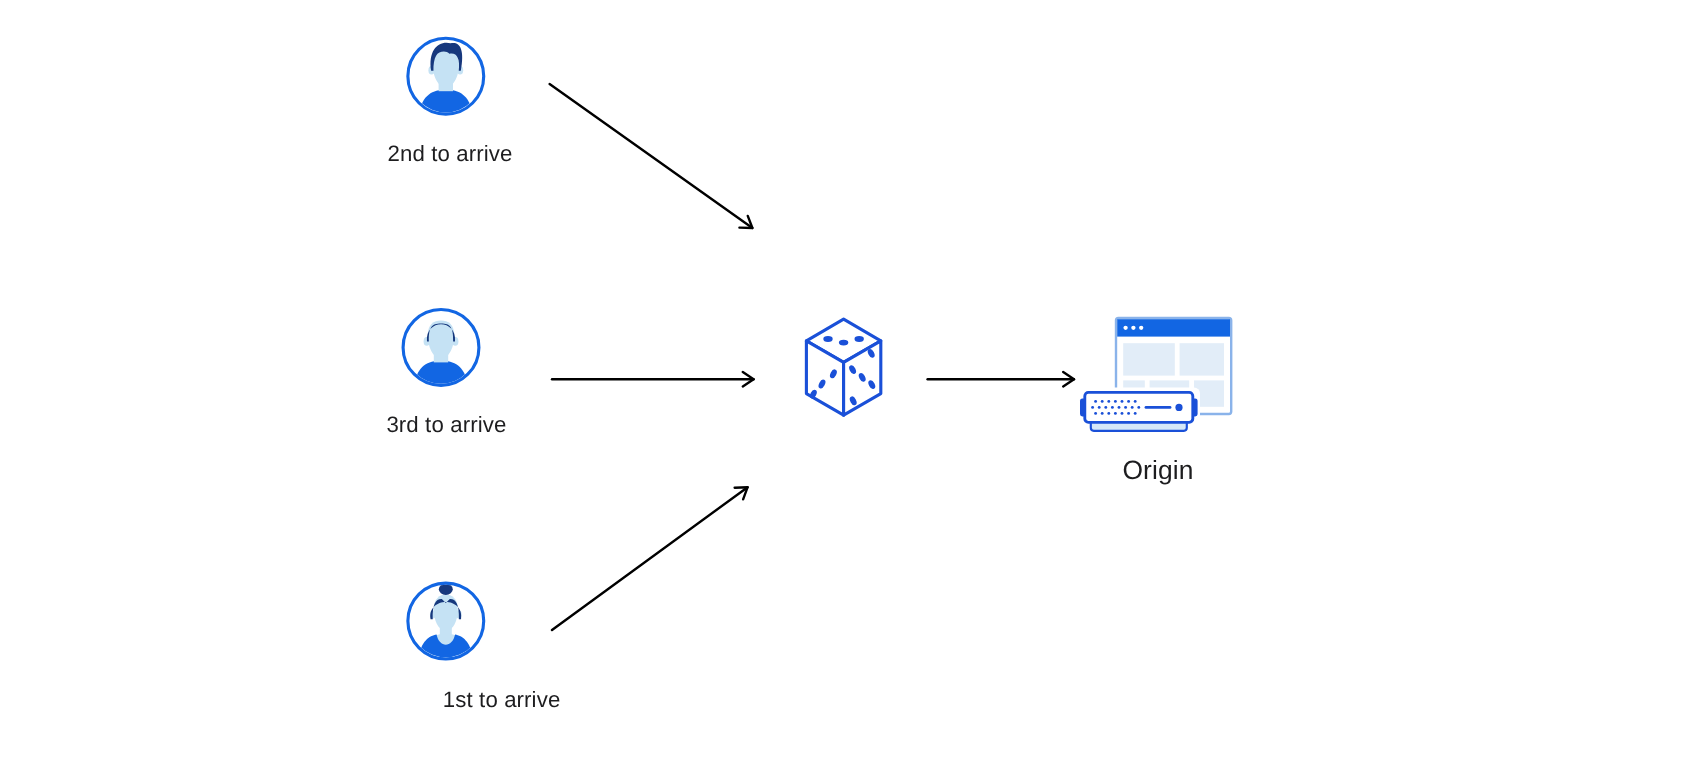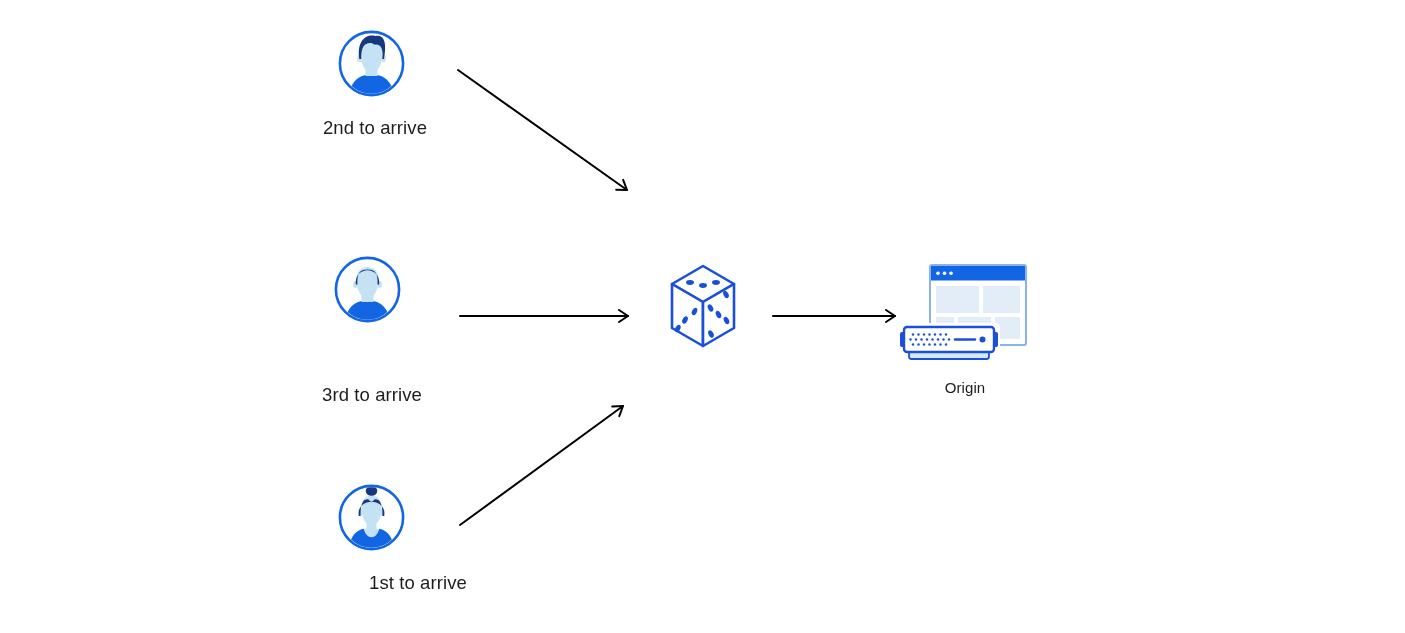--- a/index.html
+++ b/index.html
@@ -24,21 +24,21 @@
   .canvas{position:relative;width:1405px;height:633px;background:var(--canvas-bg);}
   .abs{position:absolute;}
   .node-label{
     position:absolute;
     transform:translateX(-50%);
     font-size:18.5px;
     color:var(--label-text);
     white-space:nowrap;
     letter-spacing:0.1px;
   }
-  .origin-label{font-size:15px;}
+  .origin-label{font-size:22px;}
   .arrows{position:absolute;left:0;top:0;pointer-events:none;}
 </style>
 </head>
 <body>
 
 <div class="canvas">
 
   <svg class="arrows" width="1405" height="633" viewBox="0 0 1405 633">
     <defs>
       <marker id="ah" viewBox="0 0 12 15" markerWidth="12" markerHeight="15" refX="10.5" refY="7.5" orient="auto" markerUnits="userSpaceOnUse">
@@ -84,21 +84,21 @@
       <g clip-path="url(#clipB)">
         <path d="M11,67 C12.5,50 22,44.5 33.5,44.5 C45,44.5 54.5,50 56,67 Z" fill="var(--blue-mid)"></path>
         <rect x="27.5" y="30" width="12" height="16" fill="var(--skin-blue)"></rect>
         <ellipse cx="21.6" cy="28.5" rx="2.6" ry="3.6" fill="var(--skin-blue)"></ellipse>
         <ellipse cx="45.4" cy="28.5" rx="2.6" ry="3.6" fill="var(--skin-blue)"></ellipse>
         <path d="M22.5,23 C22.5,33 26.5,42.5 33.5,42.5 C40.5,42.5 44.5,33 44.5,23 C44.5,14.5 39.5,11 33.5,11 C27.5,11 22.5,14.5 22.5,23 Z" fill="var(--skin-blue)"></path>
         <path d="M21.8,28.5 C20.2,9.5 46.8,9.5 45.2,28.5 L43.6,28.5 C43.8,17 41.5,13.6 33.5,13.6 C25.5,13.6 23.2,17 23.4,28.5 Z" fill="var(--navy)"></path>
       </g>
     </svg>
   </div>
-  <div class="node-label" style="left:372px;top:343px;margin-top:41px;">3rd to arrive</div>
+  <div class="node-label" style="left:372px;top:343px;">3rd to arrive</div>
 
   <div class="abs" style="left:338px;top:484px;">
     <svg width="67" height="67" viewBox="0 0 67 67">
       <defs>
           <clipPath id="clipC">
             <circle cx="33.5" cy="33.5" r="30.2"></circle>
           </clipPath>
         </defs>
       <circle cx="33.5" cy="33.5" r="31.6" fill="#fff" stroke="var(--blue-mid)" stroke-width="2.6"></circle>
       <g clip-path="url(#clipC)">

